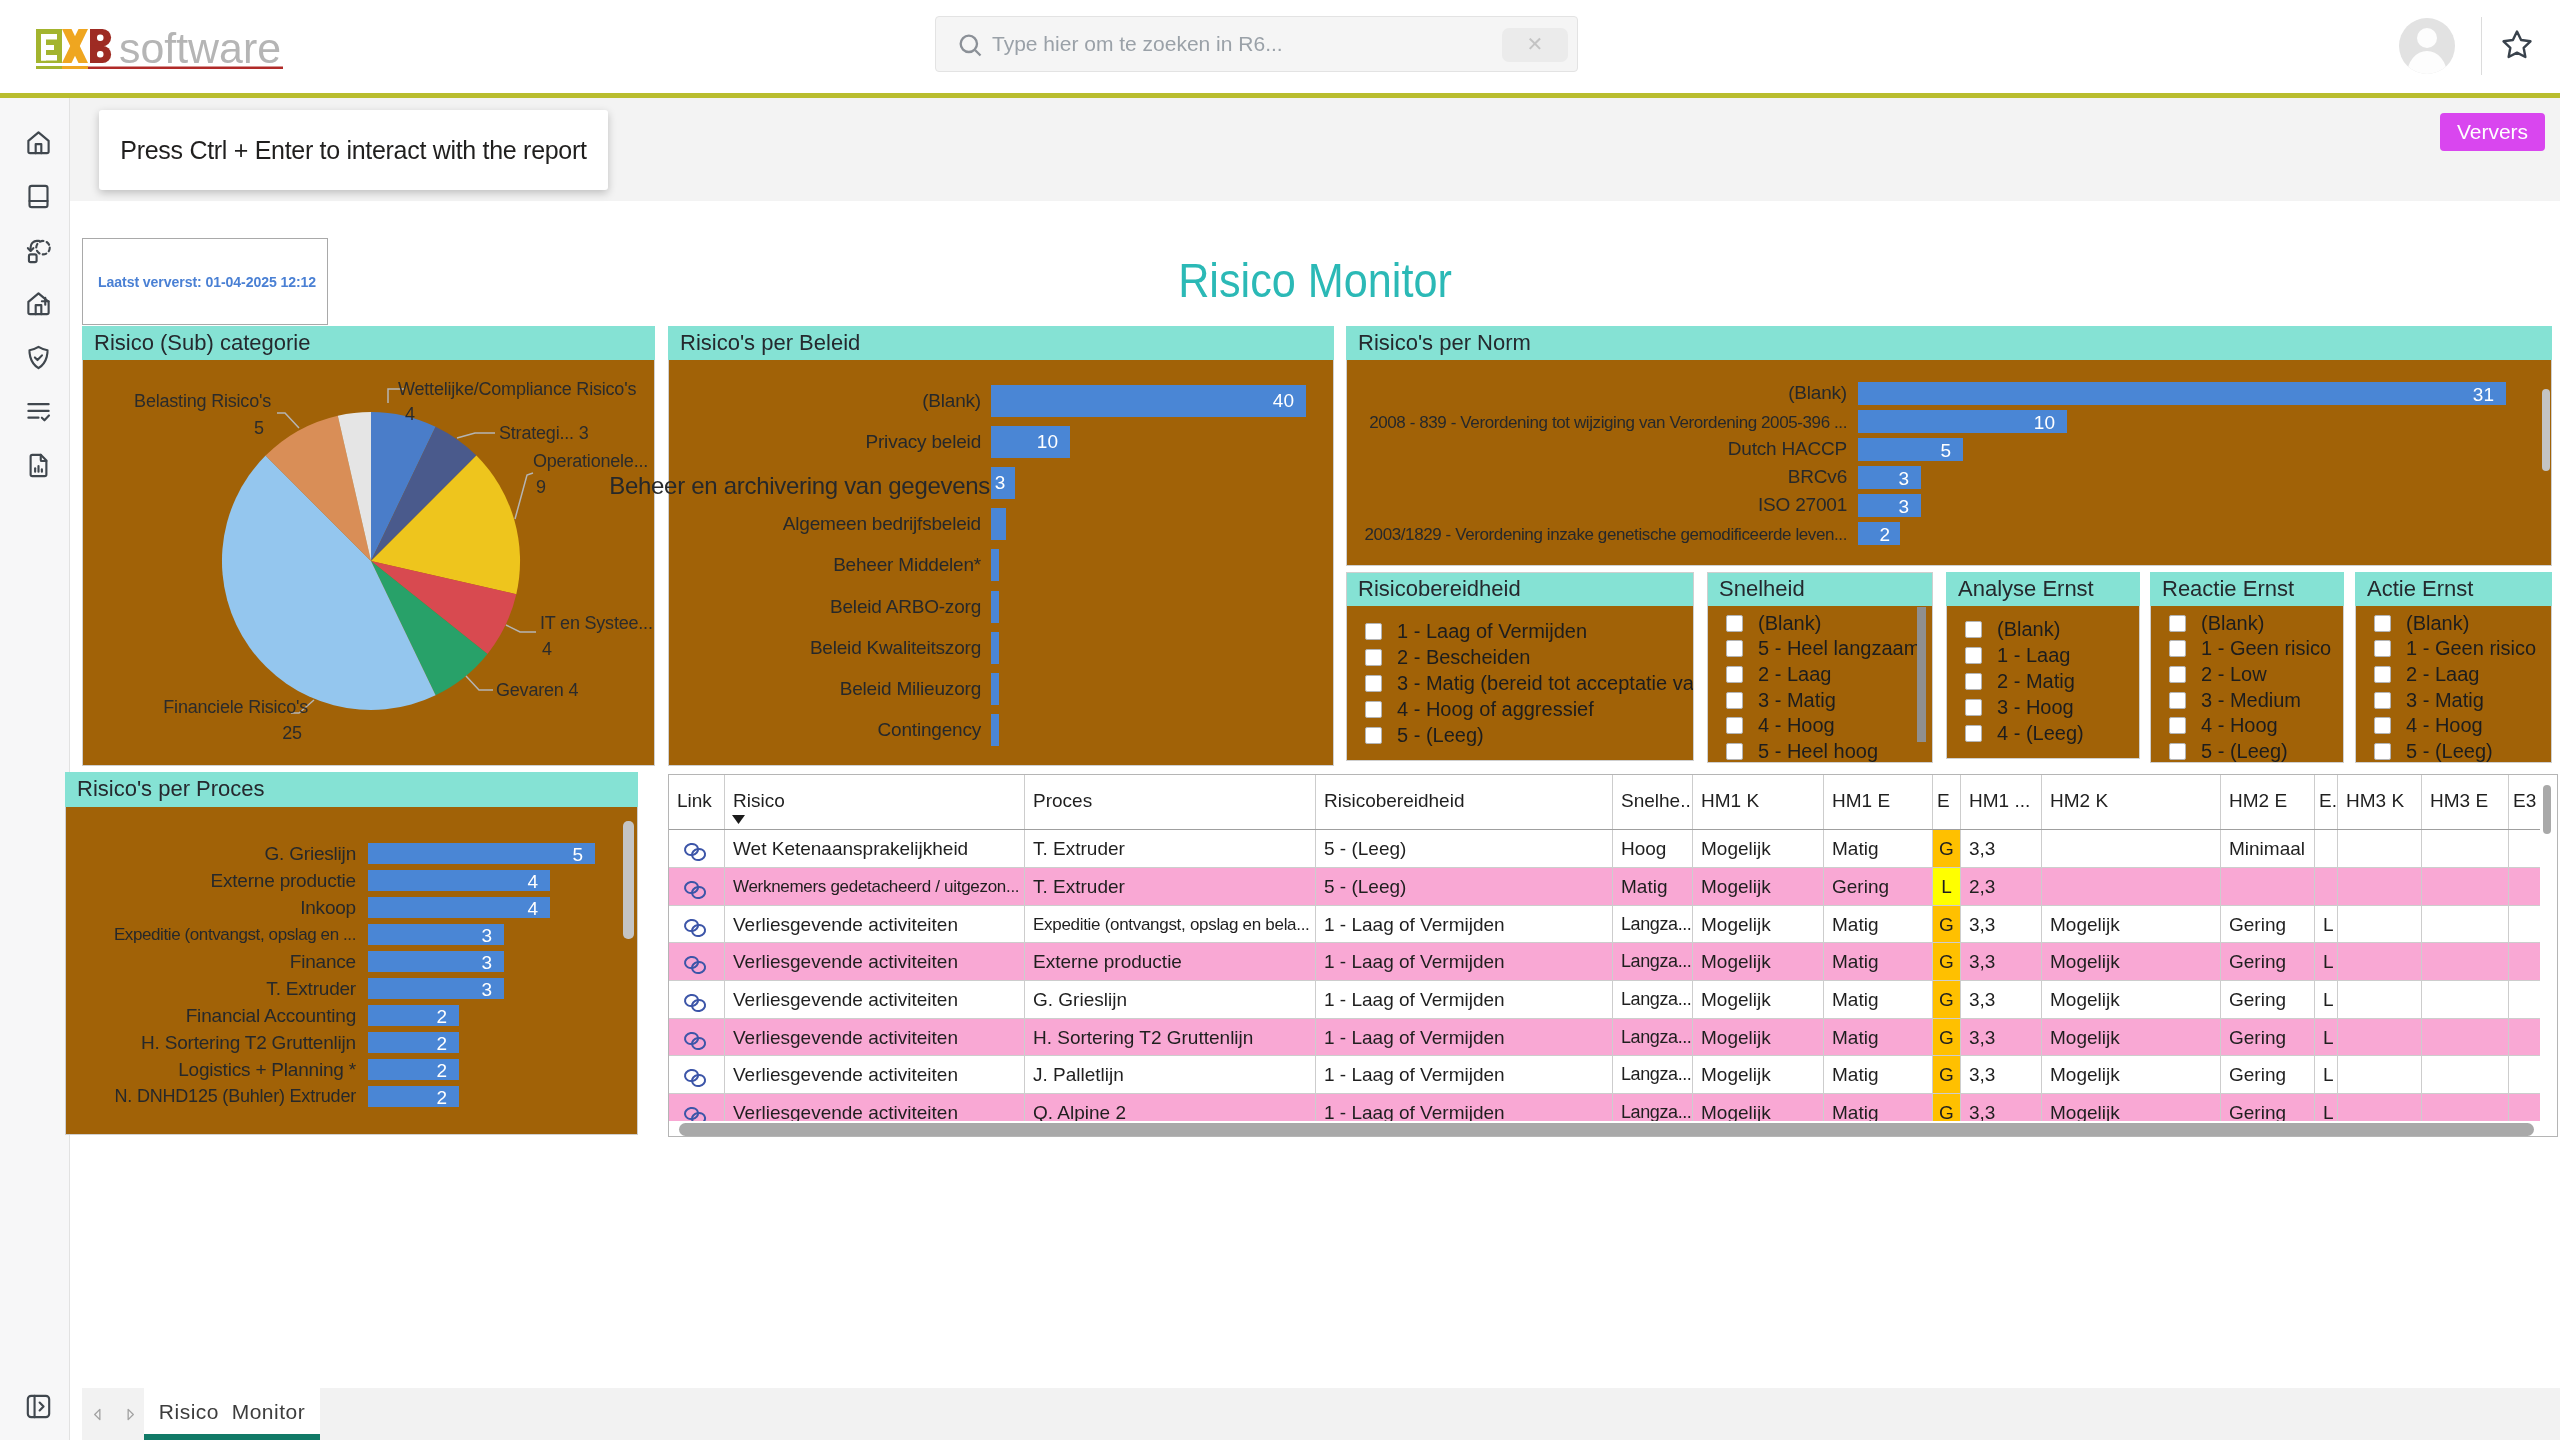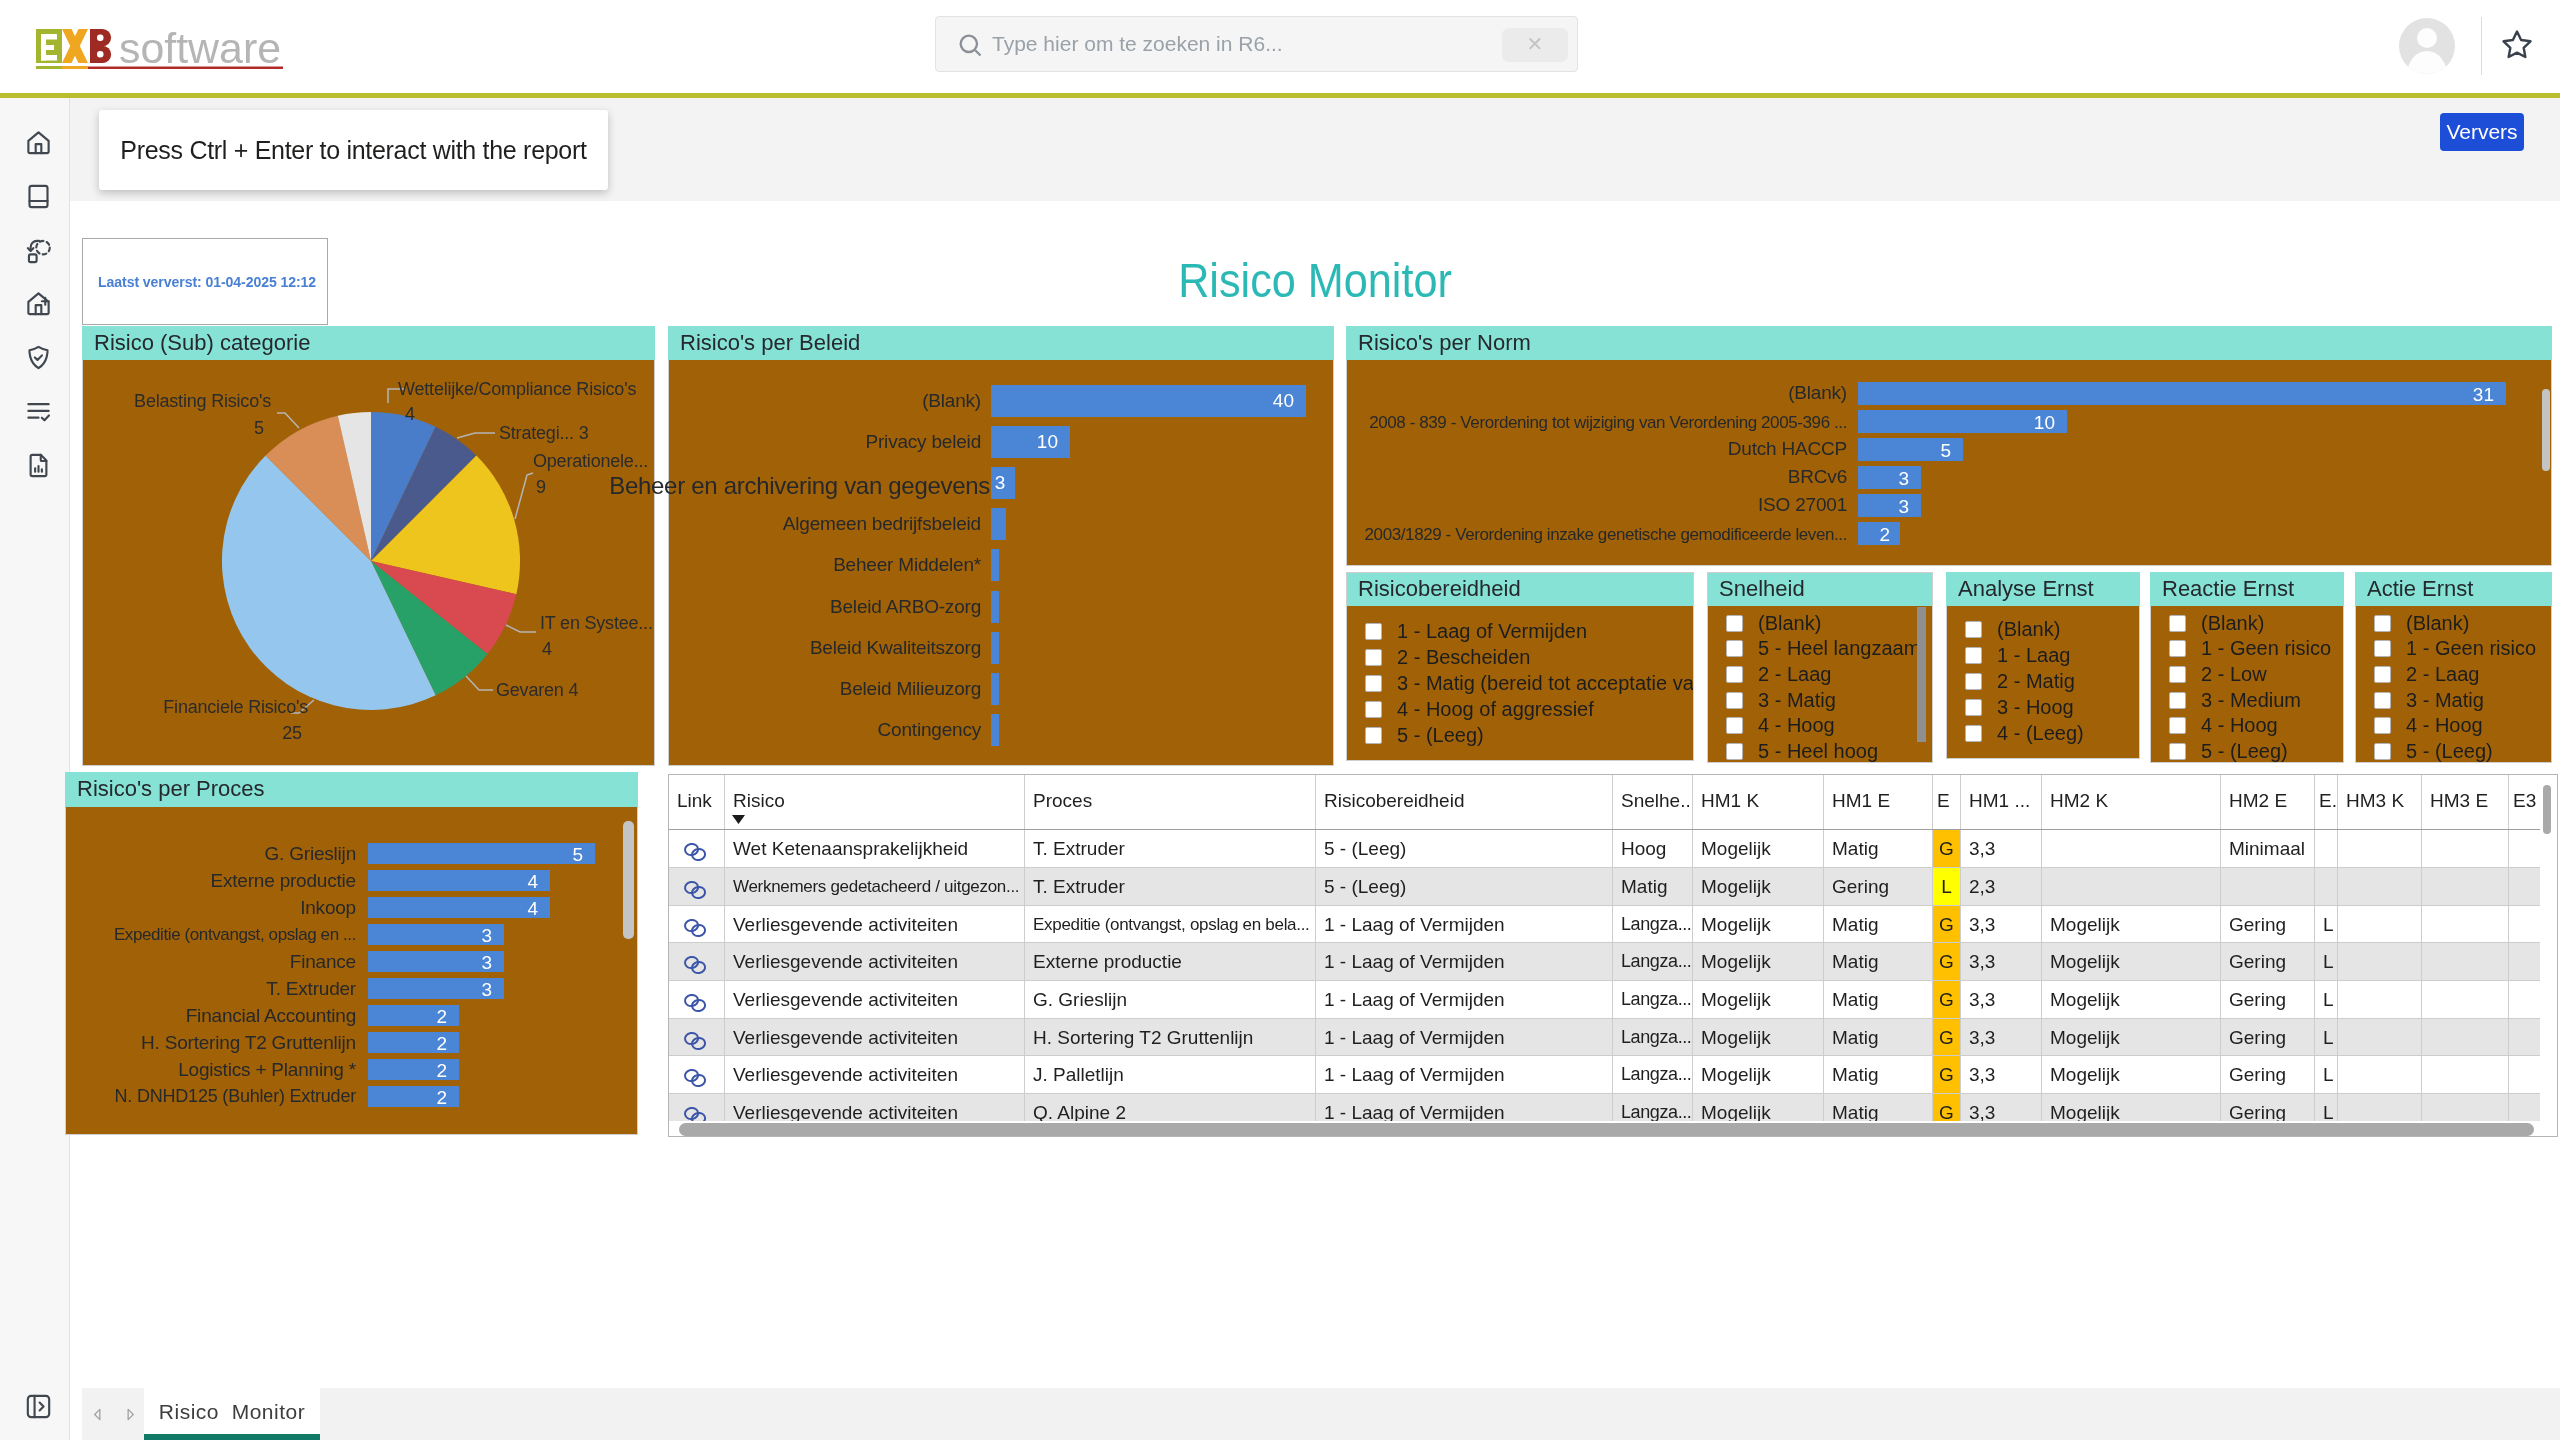--- a/index.html
+++ b/index.html
@@ -4,35 +4,35 @@
 html,body{width:2560px;height:1440px;overflow:hidden;background:#fff;font-family:"Liberation Sans",sans-serif}
 .abs{position:absolute}
 #hdr{position:absolute;left:0;top:0;width:2560px;height:93px;background:#fff}
 #yline{position:absolute;left:0;top:93px;width:2560px;height:5px;background:#b9bd2e}
 #sbar{position:absolute;left:0;top:98px;width:70px;height:1342px;background:#f7f7f8;border-right:1px solid #e2e2e2}
 #sbar svg{position:absolute;left:25px;width:27px;height:27px;stroke:#40474e;fill:none;stroke-width:1.9;stroke-linecap:round;stroke-linejoin:round}
 #strip{position:absolute;left:70px;top:98px;width:2490px;height:103px;background:#f3f3f3}
 #canvas{position:absolute;left:70px;top:201px;width:2490px;height:1187px;background:#fff}
 #foot{position:absolute;left:82px;top:1388px;width:2478px;height:52px;background:#f2f2f2}
 #tooltip{position:absolute;left:99px;top:110px;width:509px;height:80px;background:#fff;border-radius:3px;box-shadow:0 3px 8px rgba(0,0,0,.22);line-height:80px;text-align:center;font-size:25px;color:#201f1e;letter-spacing:-.3px}
-#ververs{position:absolute;left:2440px;top:113px;width:84px;height:38px;background:#1d4ed8;border-radius:4px;color:#fff;font-size:21px;text-align:center;line-height:37px}
+#ververs{position:absolute;left:2440px;top:113px;width:105px;height:38px;background:#d946ef;border-radius:4px;color:#fff;font-size:21px;text-align:center;line-height:37px}
 #laatst{position:absolute;left:82px;top:238px;width:246px;height:87px;background:#fff;border:1px solid #a9a9a9}
 #laatst div{position:absolute;left:15px;top:34px;font-size:15.5px;font-weight:bold;color:#4a80d4;letter-spacing:-.1px;white-space:nowrap;transform:scaleX(.91);transform-origin:left}
 #title{position:absolute;left:1015px;top:253px;width:600px;text-align:center;font-size:48px;color:#2bb9b6;transform:scaleX(.9)}
 .panel{position:absolute;background:#a16207;border:1px solid #cfcfcf}
 .phead{position:absolute;left:-1px;top:-1px;right:-1px;height:34px;background:#85e2d4;font-size:22px;color:#25292e;padding-left:12px;line-height:33px}
 .blab{position:absolute;font-size:19px;letter-spacing:-.2px;color:#26282a;text-align:right;white-space:nowrap}
 .b17{font-size:17px;letter-spacing:-.4px}
 .bar{position:absolute;background:#4a86d5}
 .bval{position:absolute;font-size:19px;color:#fff;text-align:right;white-space:nowrap}
 .fitem{position:absolute;font-size:20px;color:#1d1d1d;white-space:nowrap}
 .cbox{position:absolute;width:17px;height:17px;border:1px solid #b4b4b4;background:#fff;border-radius:2px}
 .sthumb{position:absolute;background:#c4c4c4;border-radius:5px}
 .trow{position:absolute;left:0;display:flex;border-bottom:1px solid #cdcdcd;background:#fff}
-.trow.alt{background:#e5e5e5}
+.trow.alt{background:#f9a8d4}
 .trow>div{flex:none;border-right:1px solid #cdcdcd;padding:0 8px;font-size:19px;color:#1f1f1f;white-space:nowrap;overflow:hidden;line-height:37px}
 .trow>div:nth-child(1){width:56px}
 .trow>div:nth-child(2){width:300px}
 .trow>div:nth-child(3){width:291px}
 .trow>div:nth-child(4){width:297px}
 .trow>div:nth-child(5){width:80px}
 .trow>div:nth-child(6){width:131px}
 .trow>div:nth-child(7){width:109px}
 .trow>div:nth-child(8){width:28px}
 .trow>div:nth-child(9){width:81px}

